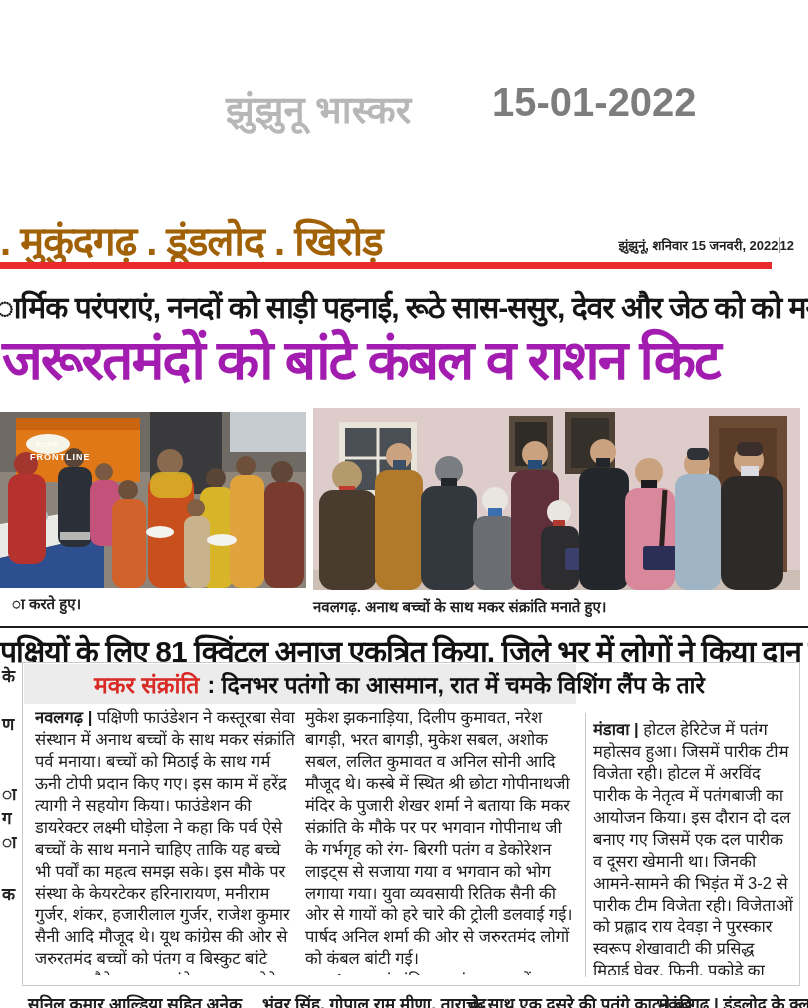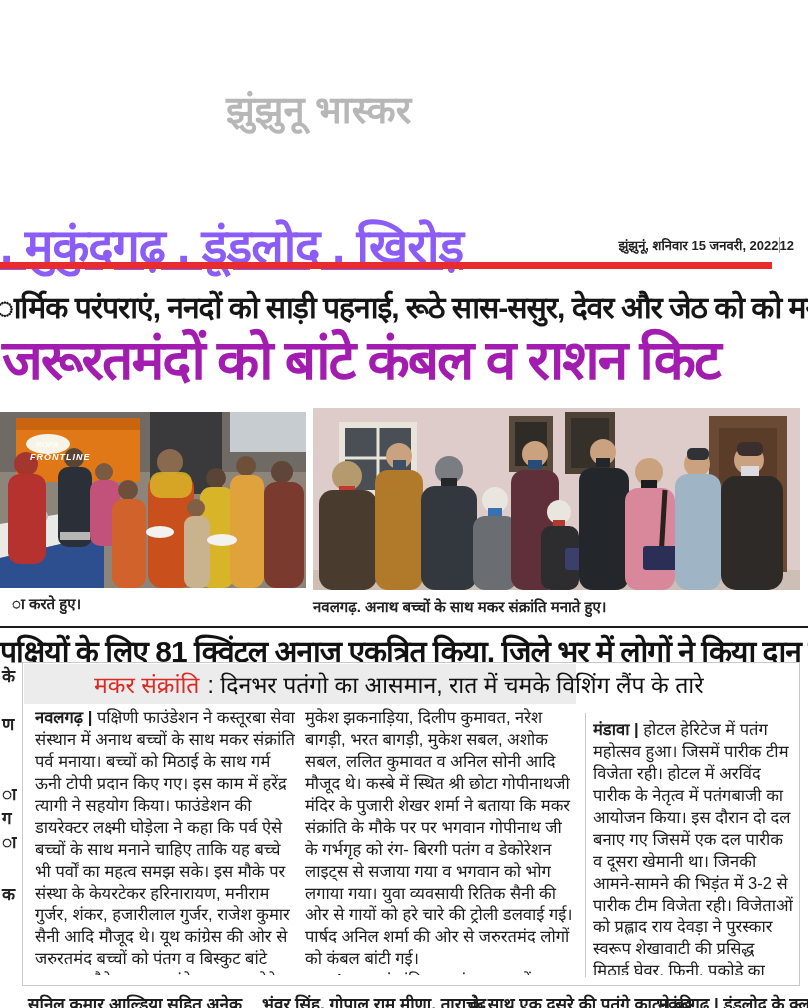--- a/index.html
+++ b/index.html
@@ -9,56 +9,56 @@
   
   .logo{position:absolute;left:28px;top:32px;width:118px;height:118px;background:#fff;
         border:1px solid #e4e4e4;border-radius:20px;box-shadow:0 1px 3px rgba(0,0,0,.08);
         display:flex;flex-direction:column;align-items:center;justify-content:center;}
   .logo-sun{width:46px;height:50px;border-radius:50%;background:#f49b1b;margin-bottom:2px;}
   .logo-line{font-weight:900;font-size:26px;line-height:.95;color:#0d0d0d;letter-spacing:-1px;}
   .page-title{position:absolute;left:226px;top:82px;font-size:38px;font-weight:700;color:#b7b7b7;}
   .page-date{position:absolute;left:492px;top:80px;font-size:40px;font-weight:700;color:#7d7d7d;}
 
   
-  .towns{position:absolute;left:0px;top:212px;font-size:48px;font-weight:900;color:#8b5cf6;
-         letter-spacing:-1px;white-space:nowrap;text-decoration:underline;}
+  .towns{position:absolute;left:0px;top:212px;font-size:40px;font-weight:900;color:#a16207;
+         letter-spacing:-1px;white-space:nowrap;}
   .edition{position:absolute;right:14px;top:236px;display:flex;align-items:center;
            font-size:13px;font-weight:700;color:#222;justify-content:center;}
   .edition .vsep{width:1px;height:16px;background:#999;}
   .red-rule{position:absolute;left:0;top:262px;width:772px;height:7px;background:#ea2b2d;}
 
   
   .kicker-headline{position:absolute;left:-4px;top:286px;width:812px;font-size:30px;font-weight:800;
                    color:#161616;white-space:nowrap;letter-spacing:-1px;}
   .main-headline{position:absolute;left:2px;top:320px;width:806px;font-size:55px;font-weight:900;
                  color:#a21caf;white-space:nowrap;letter-spacing:-2px;}
 
   
   .photo{position:absolute;overflow:hidden;background:#888;}
   .photo-left{left:0;top:412px;width:306px;height:176px;}
   .photo-right{left:313px;top:408px;width:487px;height:182px;}
   .photo svg{display:block;width:100%;height:100%;}
-  .sign-text{position:absolute;color:#fff;font-weight:700;pointer-events:none;font-style:italic;}
+  .sign-text{position:absolute;color:#fff;font-weight:700;pointer-events:none;}
   .sign-ropa{left:36px;top:440px;font-size:8px;color:#fffef2;}
   .sign-front{left:30px;top:452px;font-size:9px;letter-spacing:1px;color:#fff;}
 
   .caption{font-size:15px;font-weight:600;color:#222;position:absolute;white-space:nowrap;}
   .caption-left{left:0px;top:593px;margin-left:12px;}
   .caption-right{left:313px;top:596px;}
 
   .black-rule{position:absolute;left:0;top:626px;width:808px;height:2px;background:#1b1b1b;}
   .subheadline{position:absolute;left:0px;top:630px;width:808px;font-size:30px;font-weight:800;
                color:#121212;white-space:nowrap;letter-spacing:-1px;}
 
   
   .article-box{position:absolute;left:22px;top:662px;width:776px;height:322px;
                border:1px solid #c9c9c9;background:#fff;}
   .section-strip{position:absolute;left:1px;top:1px;width:552px;height:40px;background:#ececec;
                  display:flex;align-items:center;padding-left:70px;box-sizing:border-box;
-                 font-size:23px;font-weight:400;white-space:nowrap;}
+                 font-size:23px;font-weight:700;white-space:nowrap;}
   .section-kicker{color:#d92b25;margin-right:8px;}
   .section-title{color:#101010;}
   .highlight-box{position:absolute;right:-2px;top:-7px;width:228px;height:58px;background:#e22a28;
                  color:#fff;font-weight:800;font-size:22px;line-height:1.2;text-align:center;
                  display:flex;flex-direction:column;justify-content:center;}
   .col{position:absolute;font-size:16.5px;line-height:1.33;color:#1d1d1d;overflow:hidden;text-align:left;}
   .col .dl{font-weight:800;}
   .col-1{left:12px;top:44px;width:260px;height:268px;}
   .col-2{left:282px;top:44px;width:272px;height:268px;}
   .col-3{left:570px;top:56px;width:200px;height:256px;font-size:16.5px;}
@@ -67,20 +67,21 @@
   
   .margin-frag{position:absolute;left:2px;font-size:17px;font-weight:600;color:#222;}
   .bottom-frag{position:absolute;top:992px;font-size:17px;font-weight:600;color:#1d1d1d;white-space:nowrap;}
 </style>
 </head>
 <body>
 
 <div class="page">
 
   <div class="page-title">झुंझुनू भास्कर</div>
+  <div class="page-date">15-01-2022</div>
 
   <div class="towns">. मुकुंदगढ़ . डूंडलोद . खिरोड़</div>
   <div class="edition">
     <span>झुंझुनूं, शनिवार 15 जनवरी, 2022</span>
     <span class="vsep"></span>
     <span>12</span>
   </div>
   <div class="red-rule"></div>
 
   <div class="kicker-headline">ार्मिक परंपराएं, ननदों को साड़ी पहनाई, रूठे सास-ससुर, देवर और जेठ को को मनाया</div>

